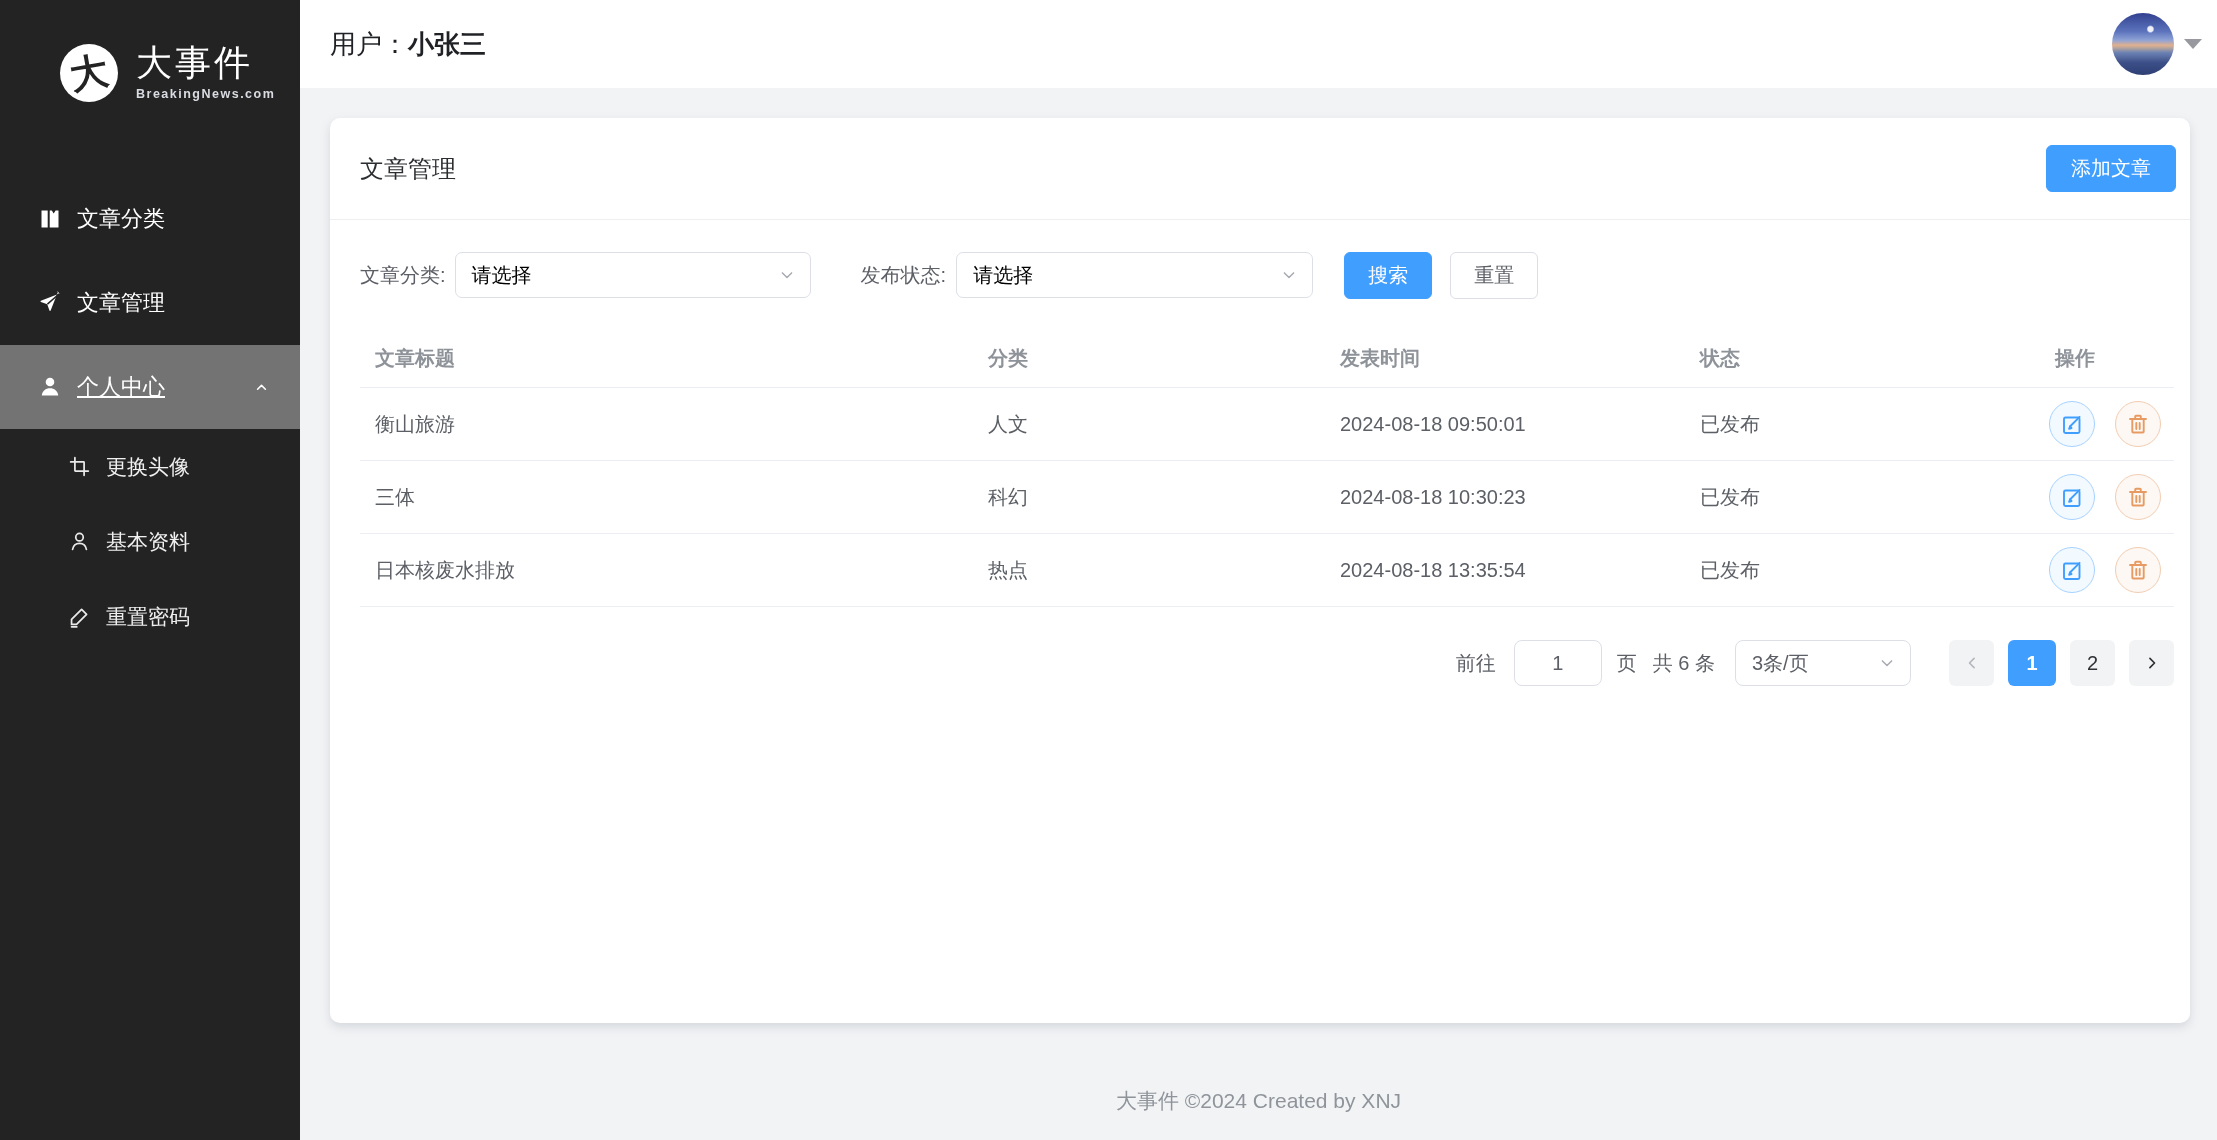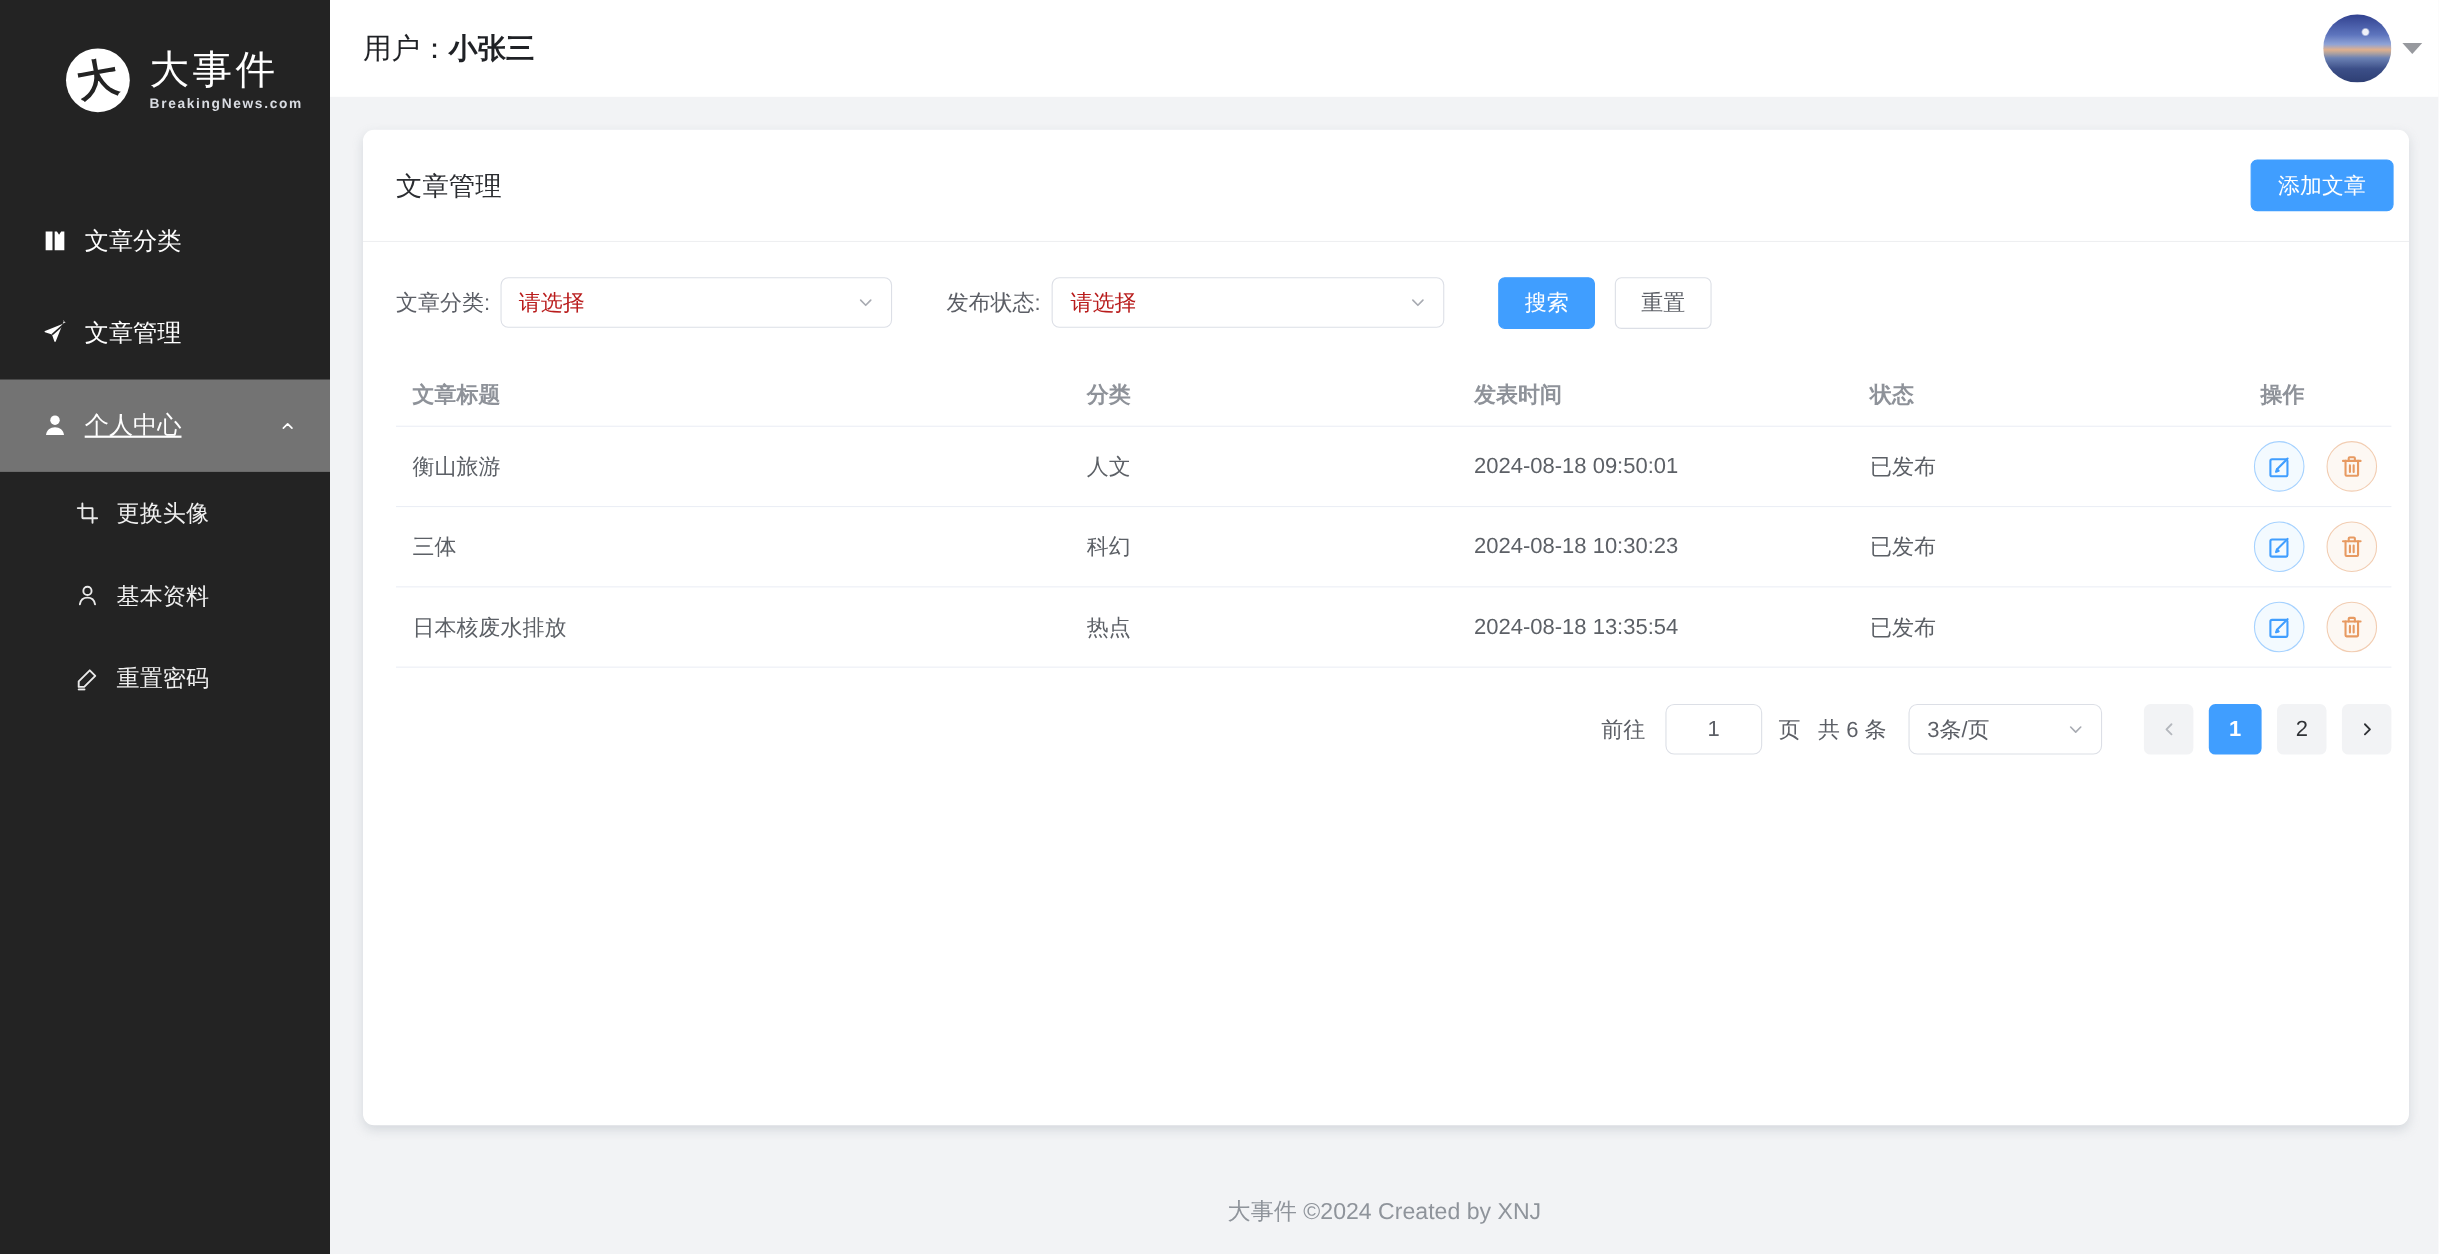--- a/index.html
+++ b/index.html
@@ -49,27 +49,27 @@
   .btn { font-family:inherit; font-size:20px; height:47px; border-radius:6px; cursor:pointer; }
   .btn-primary { background:#409eff; border:1px solid #409eff; color:#fff; padding:0 24px; }
   .btn-plain { background:#fff; border:1px solid #dcdfe6; color:#5c5f66; padding:0 24px; }
 
   .card-body { padding:32px 16px 0 30px; display:flex; flex-direction:column; flex:1; }
 
   .filter-row { display:flex; align-items:center; height:46px; margin-bottom:32px; flex-shrink:0; }
   .filter-label { font-size:20px; color:#5c5f66; }
   .select { height:46px; border:1px solid #dcdfe6; border-radius:7px; background:#fff; display:flex; align-items:center;
             justify-content:space-between; padding:0 13px 0 16px; cursor:pointer; }
-  .select .ph { font-size:20px; color:#b91c1c; }
+  .select .ph { font-size:20px; color:#000000; }
   .sel-chevron { width:20px; height:20px; color:#a8abb2; display:flex; }
   .sel-chevron svg { width:100%; height:100%; }
   .w-category { width:356px; margin-left:9px; }
   .w-status   { width:357px; margin-left:10px; }
   .lbl-status { margin-left:50px; }
-  .btn-search { margin-left:49px; width:88px; padding:0; }
+  .btn-search { margin-left:31px; width:88px; padding:0; }
   .btn-reset  { margin-left:18px; width:88px; padding:0; }
 
   .t-head { display:flex; align-items:center; height:58px; border-bottom:1px solid #ebeef5; flex-shrink:0; }
   .th { font-size:20px; font-weight:bold; color:#8e9299; padding-left:15px; }
   .t-row { display:flex; align-items:center; height:73px; border-bottom:1px solid #ebeef5; flex-shrink:0; }
   .td { font-size:20px; color:#5c6066; padding-left:15px; }
   .c1 { width:613px; flex-shrink:0; }
   .c2 { width:352px; flex-shrink:0; }
   .c3 { width:360px; flex-shrink:0; }
   .c4 { width:355px; flex-shrink:0; }

